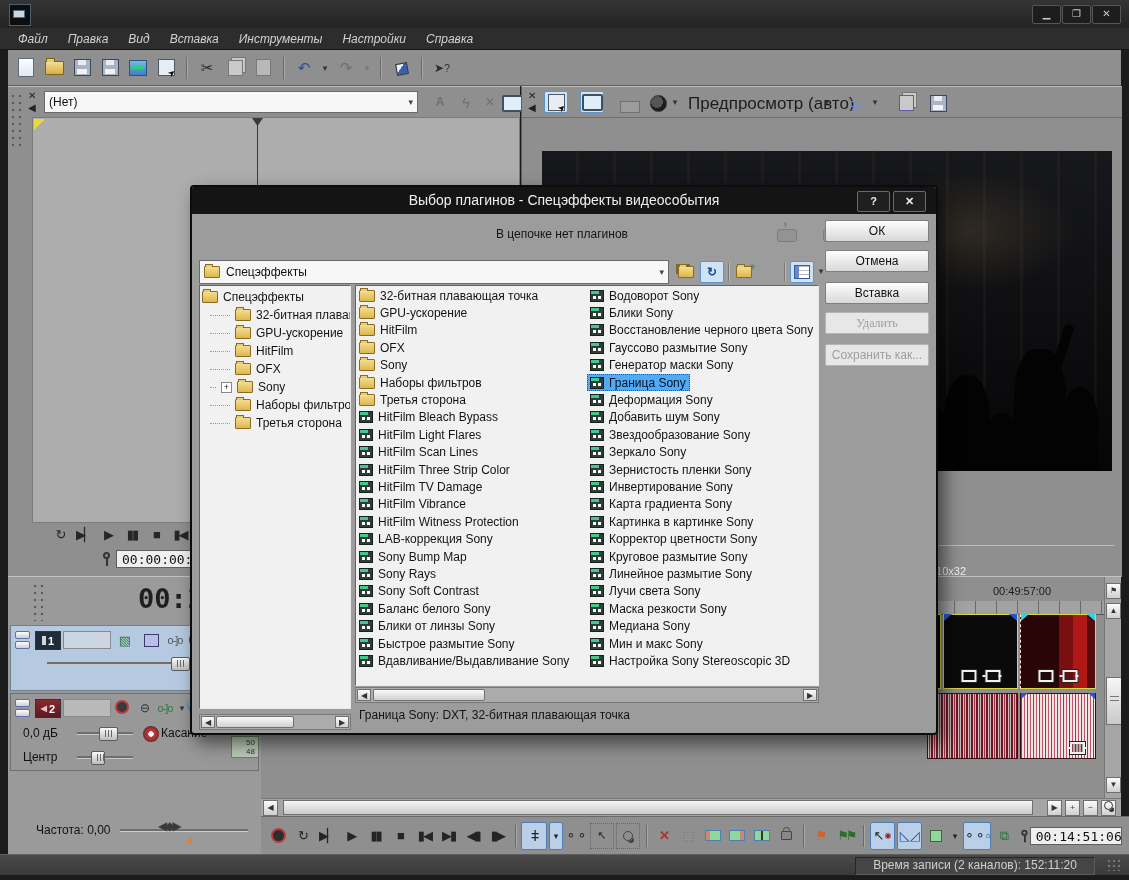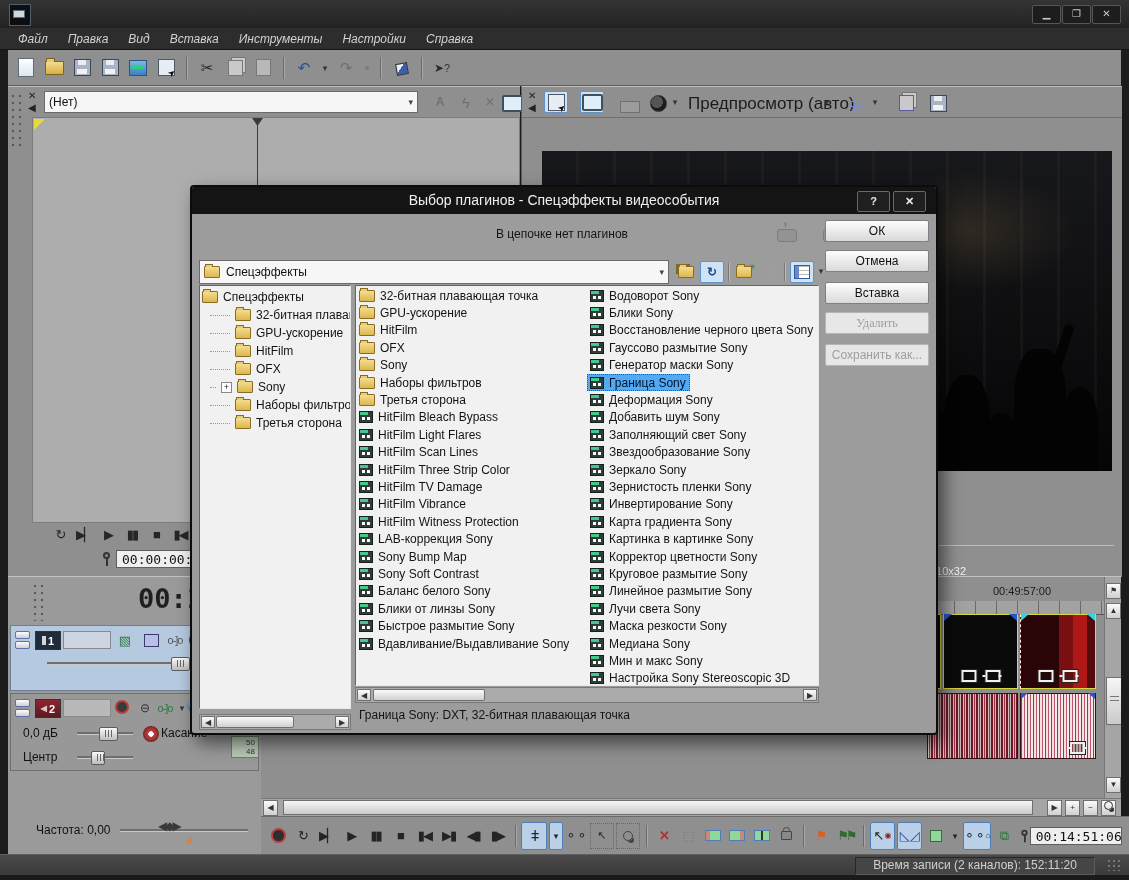--- a/index.html
+++ b/index.html
@@ -584,20 +584,24 @@
           <div class="lrow">
             <span class="plug"></span>
             <span>LAB-коррекция Sony</span>
           </div>
           <div class="lrow">
             <span class="plug"></span>
             <span>Sony Bump Map</span>
           </div>
           <div class="lrow">
             <span class="plug"></span>
+            <span>Sony Rays</span>
+          </div>
+          <div class="lrow">
+            <span class="plug"></span>
             <span>Sony Soft Contrast</span>
           </div>
           <div class="lrow">
             <span class="plug"></span>
             <span>Баланс белого Sony</span>
           </div>
           <div class="lrow">
             <span class="plug"></span>
             <span>Блики от линзы Sony</span>
           </div>
@@ -635,24 +639,20 @@
             <span class="plug"></span>
             <span>Граница Sony</span>
           </div>
           <div class="lrow">
             <span class="plug"></span>
             <span>Деформация Sony</span>
           </div>
           <div class="lrow">
             <span class="plug"></span>
             <span>Добавить шум Sony</span>
-          </div>
-          <div class="lrow">
-            <span class="plug"></span>
-            <span>Заполняющий свет Sony</span>
           </div>
           <div class="lrow">
             <span class="plug"></span>
             <span>Звездообразование Sony</span>
           </div>
           <div class="lrow">
             <span class="plug"></span>
             <span>Зеркало Sony</span>
           </div>
           <div class="lrow">

